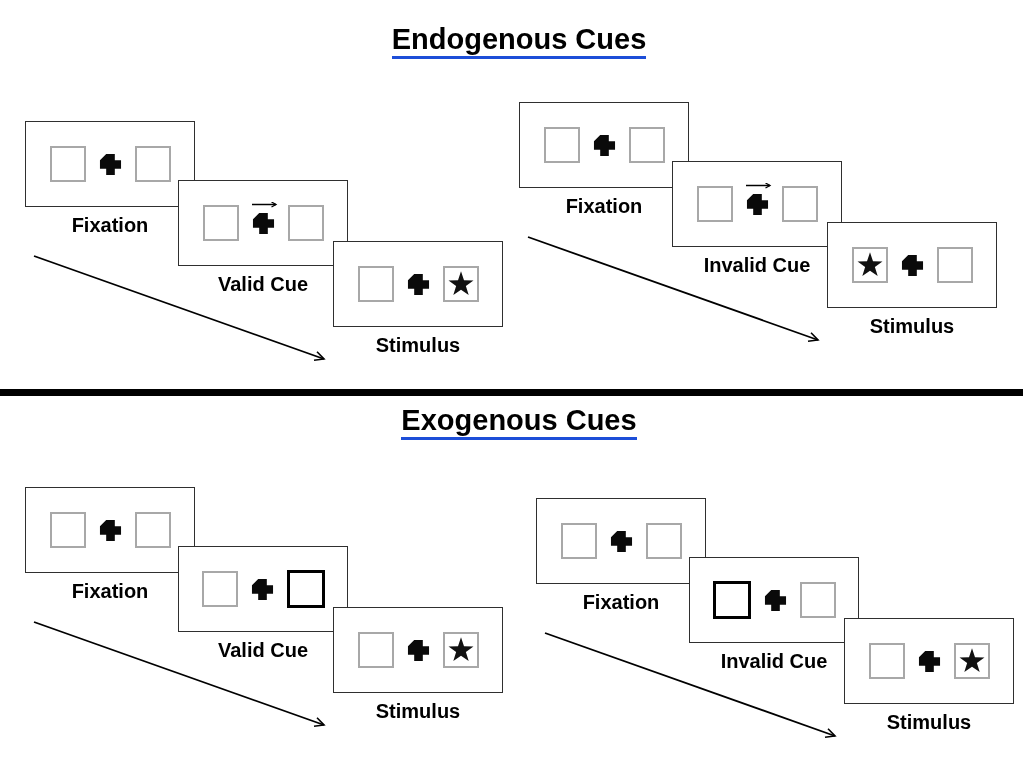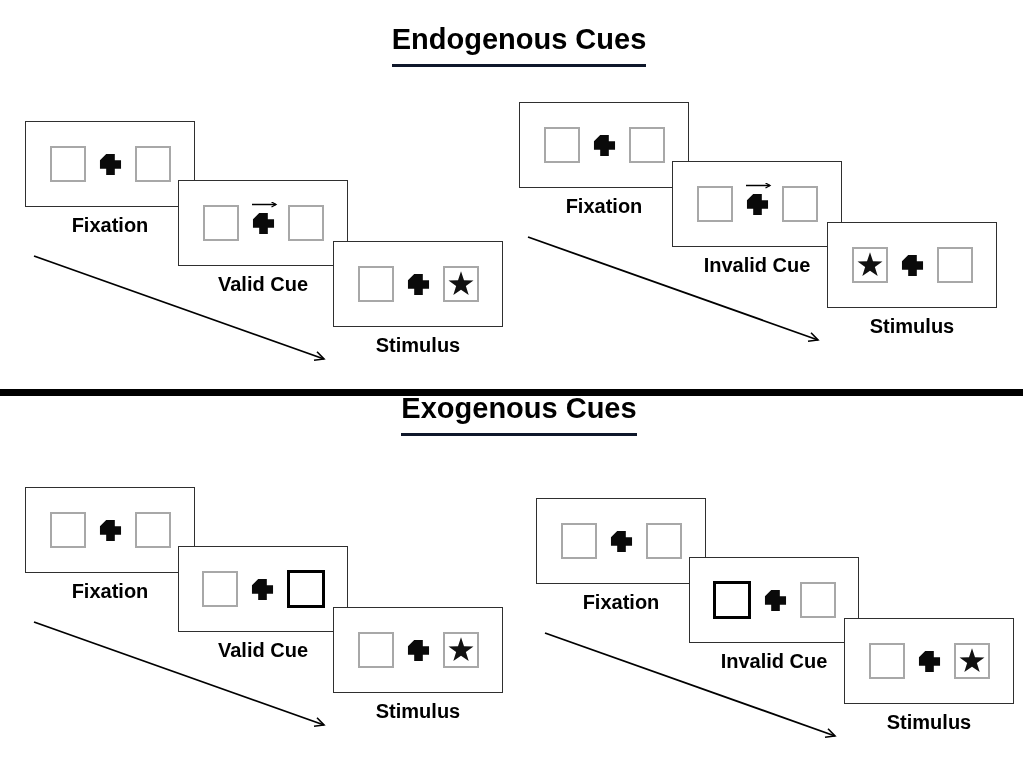--- a/index.html
+++ b/index.html
@@ -2,23 +2,23 @@
 <html><head>
 <meta charset="utf-8">
 <style>
   html,body{margin:0;padding:0;}
   body{
     width:1023px;height:767px;position:relative;overflow:hidden;
     background:#ffffff;font-family:"Liberation Sans",sans-serif;color:#000;
   }
   .title{position:absolute;left:0;width:100%;text-align:center;
     font-size:29px;font-weight:bold;line-height:31px;}
-  .title .u{border-bottom:3px solid #0f172a;padding-bottom:9px;margin-left:15px;}
+  .title .u{border-bottom:3px solid #1d4ed8;padding-bottom:1px;margin-left:15px;}
   #title-endo{top:24px;}
-  #title-exo{top:393px;}
+  #title-exo{top:405px;}
   .divider{position:absolute;left:0;top:389px;width:1023px;height:7px;background:#000;}
 
   .sequence{position:absolute;width:512px;height:266px;}
   #seq-0{left:25px;top:121px;}
   #seq-1{left:519px;top:102px;}
   #seq-2{left:25px;top:487px;}
   #seq-3{left:536px;top:498px;}
 
   .panel{position:absolute;width:170px;height:86px;background:#fff;
     border:1.5px solid #2f2f2f;box-sizing:border-box;

